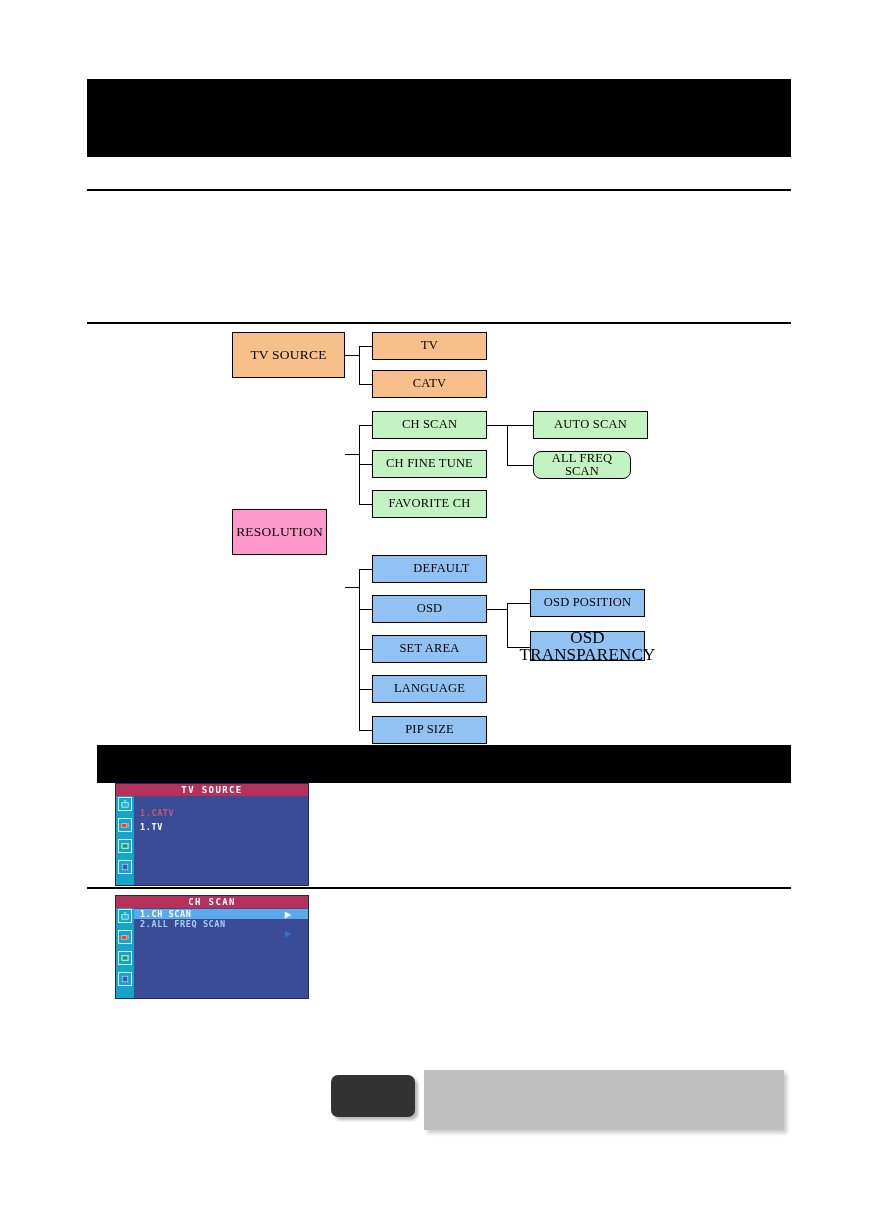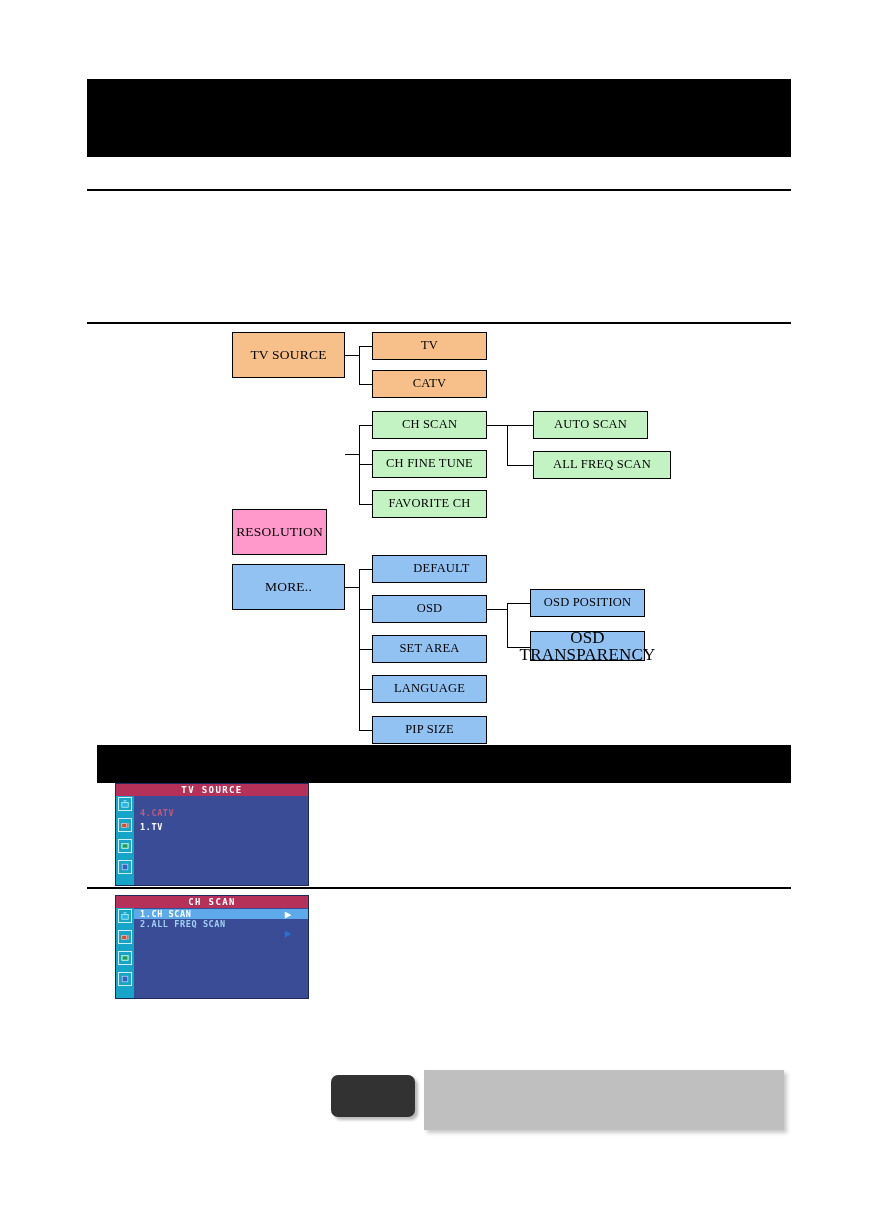--- a/index.html
+++ b/index.html
@@ -204,30 +204,29 @@
     <div class="node green" style="left:372px; top:490px; width:115px; height:28px;">FAVORITE CH</div>
 
     <div class="ln h" style="left:345px; top:454px; width:14px;"></div>
     <div class="ln v" style="left:359px; top:425px; height:79px;"></div>
     <div class="ln h" style="left:359px; top:425px; width:13px;"></div>
     <div class="ln h" style="left:359px; top:464px; width:13px;"></div>
     <div class="ln h" style="left:359px; top:504px; width:13px;"></div>
 
     <div class="node green" style="left:533px; top:411px; width:115px; height:28px;">AUTO SCAN</div>
 
-    <div class="node green" style="left:533px; top:451px; width:138px; height:28px;">ALL FREQ SCAN</div>
+    <div class="node green" style="left:533px; top:451px; width:98px; height:28px;border-radius:8px;">ALL FREQ SCAN</div>
 
     <div class="ln h" style="left:487px; top:425px; width:20px;"></div>
     <div class="ln v" style="left:507px; top:425px; height:40px;"></div>
     <div class="ln h" style="left:507px; top:425px; width:26px;"></div>
     <div class="ln h" style="left:507px; top:465px; width:26px;"></div>
 
     <div class="node pink lvl1" style="left:232px; top:509px; width:95px; height:46px;">RESOLUTION</div>
 
-    <div class="node blue lvl1" style="left:232px; top:564px; width:113px; height:46px;">MORE..</div>
 
     <div class="node blue" style="left:372px; top:555px; width:115px; height:28px;padding-left:24px;">DEFAULT</div>
 
     <div class="node blue" style="left:372px; top:595px; width:115px; height:28px;">OSD</div>
 
     <div class="node blue" style="left:372px; top:635px; width:115px; height:28px;">SET AREA</div>
 
     <div class="node blue" style="left:372px; top:675px; width:115px; height:28px;">LANGUAGE</div>
 
     <div class="node blue" style="left:372px; top:716px; width:115px; height:28px;">PIP SIZE</div>
@@ -280,21 +279,21 @@
             <rect x="1.5" y="1.5" width="7" height="7" fill="#3a5fc0" stroke="#cfe0ff" stroke-width="0.8"></rect>
           </svg>
       </div>
     </div>
 
     <div class="osd-body">
       <div class="osd-row" style="top:6px;  color:#ffffff;margin-top:20px;">
         <span>1.TV</span>
       </div>
       <div class="osd-row" style="top:12px; color:#C05A7A;">
-        <span>4.CATV</span>
+        <span>1.CATV</span>
       </div>
     </div>
   </div>
 
   <div class="hr hr-3"></div>
 
   <div class="osd" style="left:115px; top:895px; width:194px; height:104px;">
     <div class="osd-title">CH SCAN</div>
 
     <div class="osd-side">

